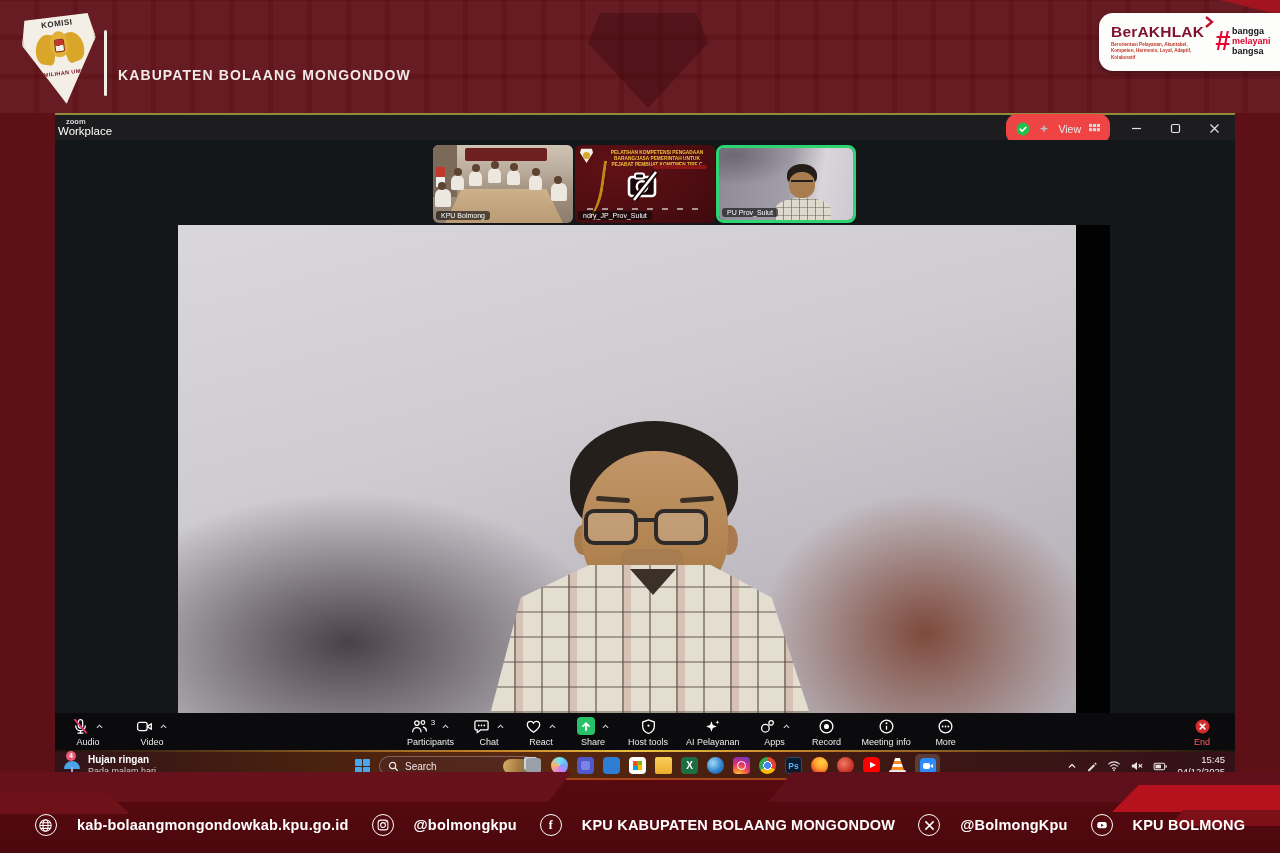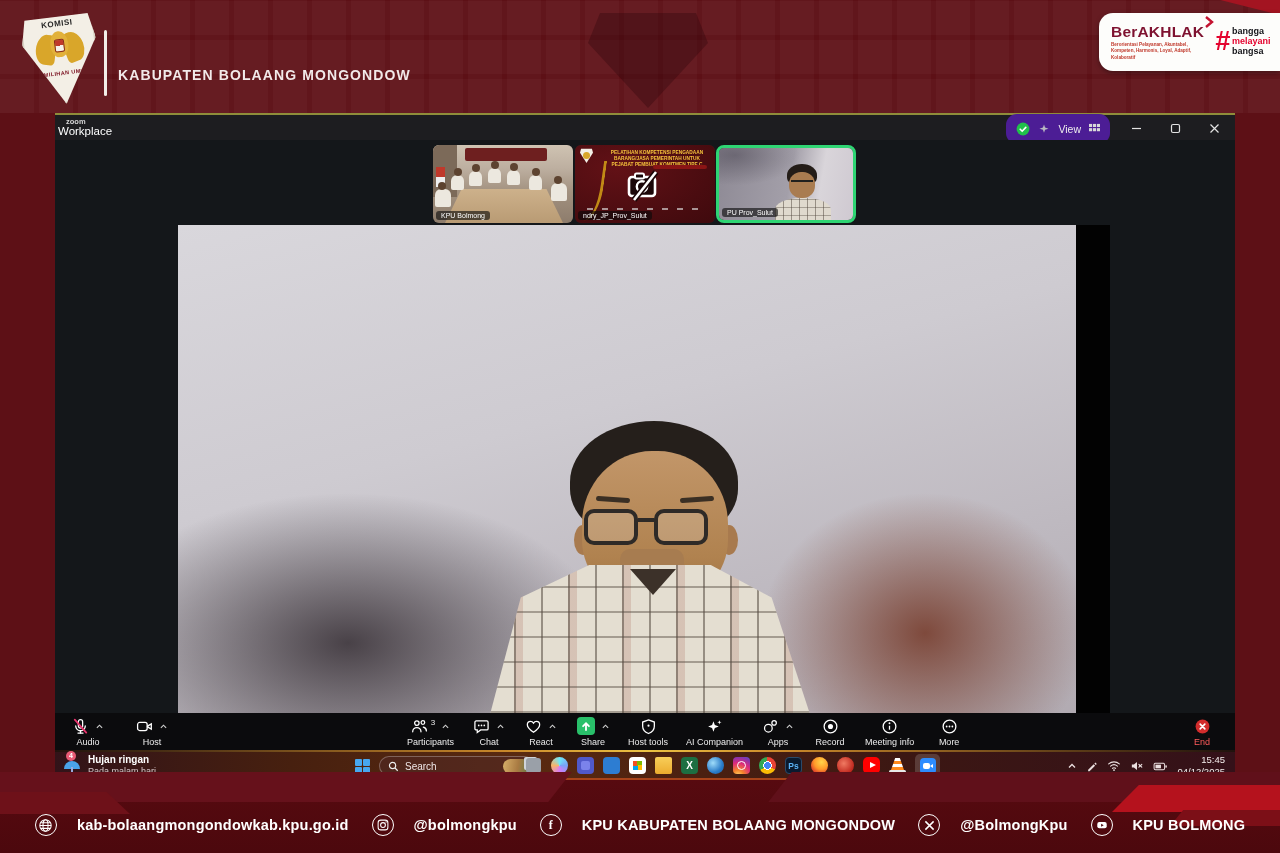--- a/index.html
+++ b/index.html
@@ -38,21 +38,21 @@
   .tag-words { display:flex; flex-direction:column; }
   .tag-words span { font-size:9px; font-weight:800; color:#15151a; line-height:1.08; }
   .tag-words span:nth-child(2){ color:#e4032e; }
 
   
   .shot { position:absolute; left:55px; top:113px; width:1180px; height:667px; background:#141619; }
   .ztitle { position:absolute; left:0; top:0; width:100%; height:27px; background:#1d1d20; border-top:2px solid #8f8d3a; }
   .zlogo-a { position:absolute; left:11px; top:2px; font-size:7.5px; color:#d6d6d6; font-weight:700; }
   .zlogo-b { position:absolute; left:3px; top:10px; font-size:11.5px; color:#ffffff; font-weight:500; }
   .ztitle-right { position:absolute; right:8px; top:3px; height:21px; display:flex; align-items:center; gap:13px; }
-  .view-pill { display:flex; align-items:center; gap:8px; background:#4c1d95; border-radius:11px; height:21px; padding:15px 10px; }
+  .view-pill { display:flex; align-items:center; gap:8px; background:#ef4444; border-radius:11px; height:21px; padding:15px 10px; }
   .view-label { font-size:10.5px; color:#ececec; }
   .winbtn { width:26px; height:21px; display:flex; align-items:center; justify-content:center; }
 
   .zcontent { position:absolute; left:0; top:27px; width:100%; height:573px; background:#14171a; }
 
   
   .thumb { position:absolute; top:5px; width:140px; height:78px; border-radius:6px; overflow:hidden; background:#222; }
   .thumb.t1{ left:378px; } .thumb.t2{ left:520px; } .thumb.t3{ left:661px; border:3px solid #2ed573; border-radius:8px; }
   .tlabel { position:absolute; left:3px; bottom:3px; background:rgba(10,10,10,.62); color:#fff; font-size:7px; padding:1px 5px; border-radius:3px; max-width:92%; white-space:nowrap; overflow:hidden; z-index:5; }
   
@@ -372,21 +372,21 @@
                   <rect x="1.5" y="4.2" width="9" height="7.6" rx="2"></rect>
                   <path d="M10.8 7.6l3.6-2.1v5L10.8 8.4z"></path>
                 </svg>
             </span>
             <span>
               <svg width="9" height="7" viewBox="0 0 10 8">
                   <path d="M2 5.5 5 2.5 8 5.5" fill="none" stroke="#cfcfcf" stroke-width="1.3"></path>
                 </svg>
             </span>
           </div>
-          <span class="lbl">Host</span>
+          <span class="lbl">Video</span>
         </div>
       </div>
 
       <div class="zgroup center">
         <div class="zi">
           <div class="icrow">
             <span>
               <svg width="17" height="17" viewBox="0 0 16 16" fill="none" stroke="#fff" stroke-width="1.2" stroke-linecap="round">
                   <circle cx="5.5" cy="4.8" r="2.1"></circle>
                   <path d="M1.6 13c0-2.2 1.8-4 3.9-4s3.9 1.8 3.9 4"></path>
@@ -472,21 +472,21 @@
 
         <div class="zi">
           <div class="icrow">
             <span>
               <svg width="17" height="17" viewBox="0 0 16 16">
                   <path d="M7 3l1.3 3.7L12 8l-3.7 1.3L7 13 5.7 9.3 2 8l3.7-1.3z" fill="#fff"></path>
                   <path d="M12.6 2l.5 1.5 1.5.5-1.5.5-.5 1.5-.5-1.5-1.5-.5 1.5-.5z" fill="#fff"></path>
                 </svg>
             </span>
           </div>
-          <span class="lbl">AI Companion</span>
+          <span class="lbl">AI Pelayanan</span>
         </div>
 
         <div class="zi">
           <div class="icrow">
             <span>
               <svg width="17" height="17" viewBox="0 0 16 16" fill="none" stroke="#fff" stroke-width="1.2">
                   <circle cx="6" cy="9.6" r="3.6"></circle>
                   <circle cx="11.4" cy="4.6" r="2.1"></circle>
                 </svg>
             </span>

